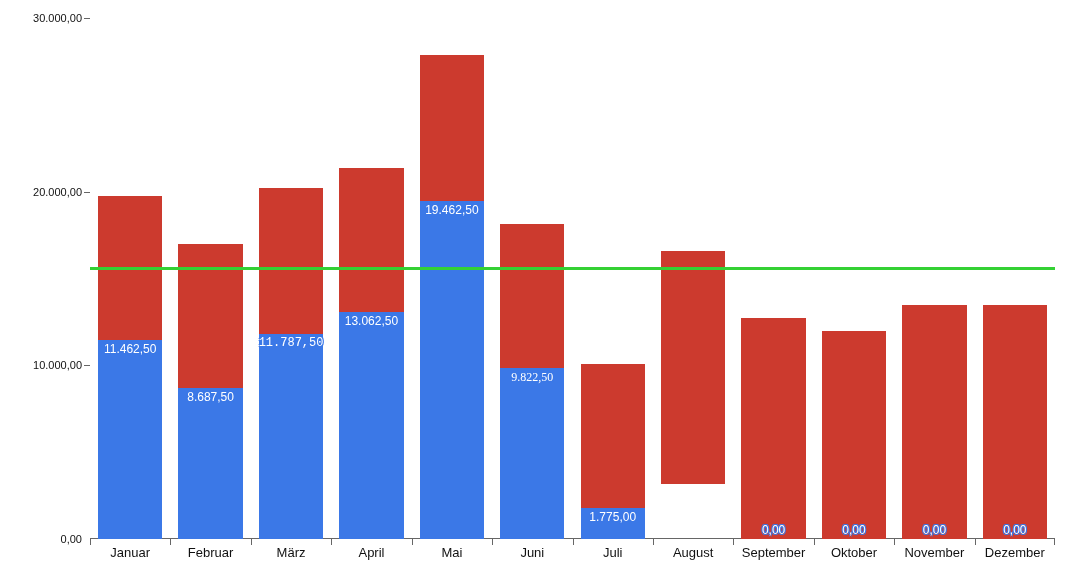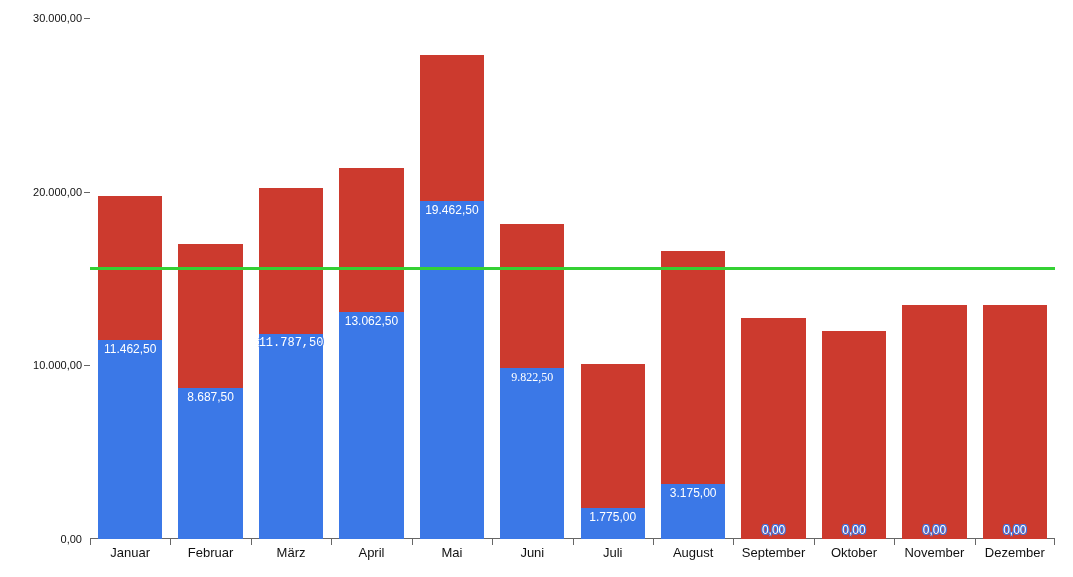--- a/index.html
+++ b/index.html
@@ -188,23 +188,20 @@
             <div class="seg-blue" style="height: 17.6179%;">
               <div class="bar-label">1.775,00</div>
             </div>
           </div>
         </div>
         <div class="bar-slot">
           <div class="x-tick-mark" style="left: 0px;"></div>
           <div class="x-tick-label">August</div>
           <div class="bar" style="height: 55.25%;">
             <div class="seg-red" style="height: 80.8446%;"></div>
-            <div class="seg-blue" style="height: 19.1554%;">
-              <div class="bar-label">3.175,00</div>
-            </div>
           </div>
         </div>
         <div class="bar-slot">
           <div class="x-tick-mark" style="left: 0px;"></div>
           <div class="x-tick-label">September</div>
           <div class="bar" style="height: 42.3333%;">
             <div class="seg-red" style="height: 100%;"></div>
             <div class="seg-blue" style="height: 0%;">
               <div class="bar-label" style="top: auto; bottom: 2px; transform: translate(-50%, 0px);">0,00</div>
             </div>

